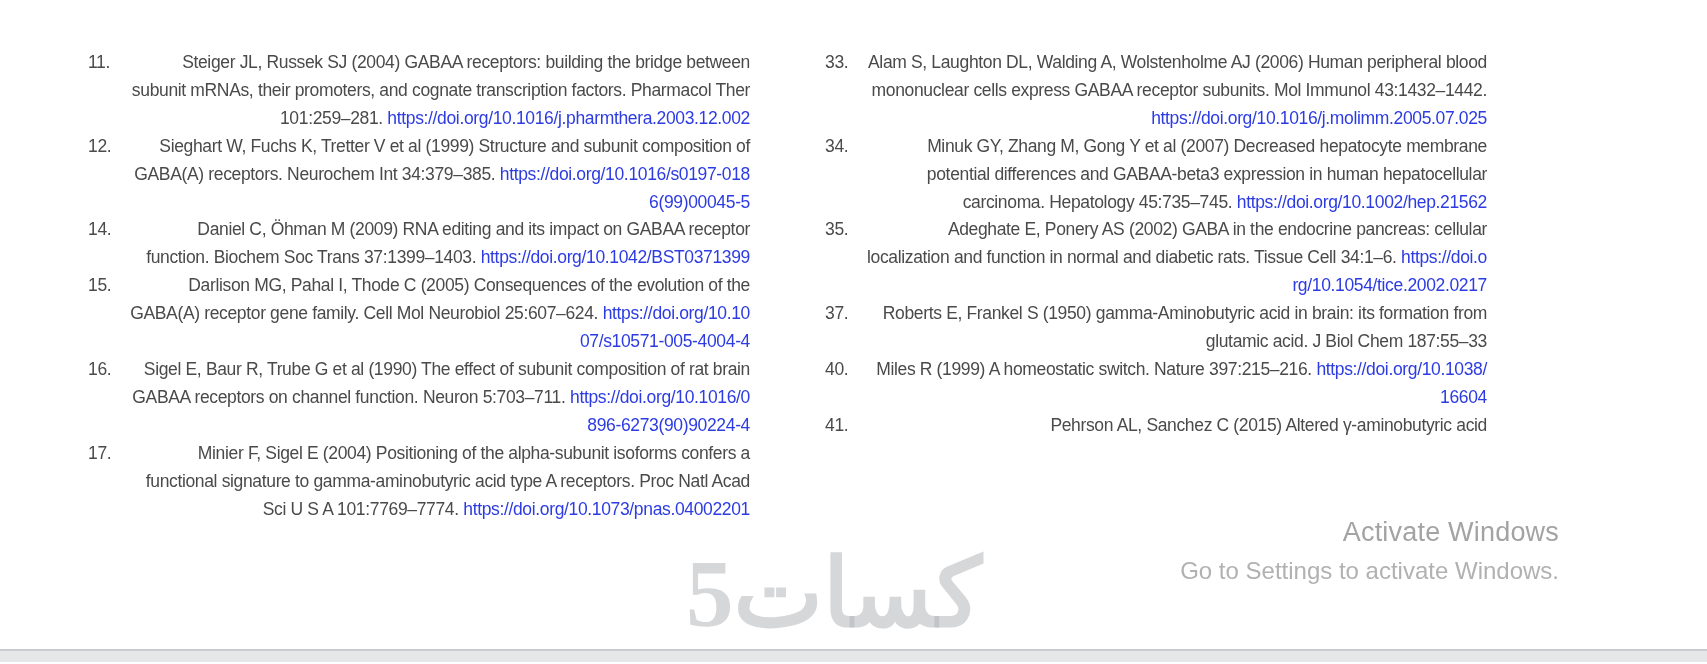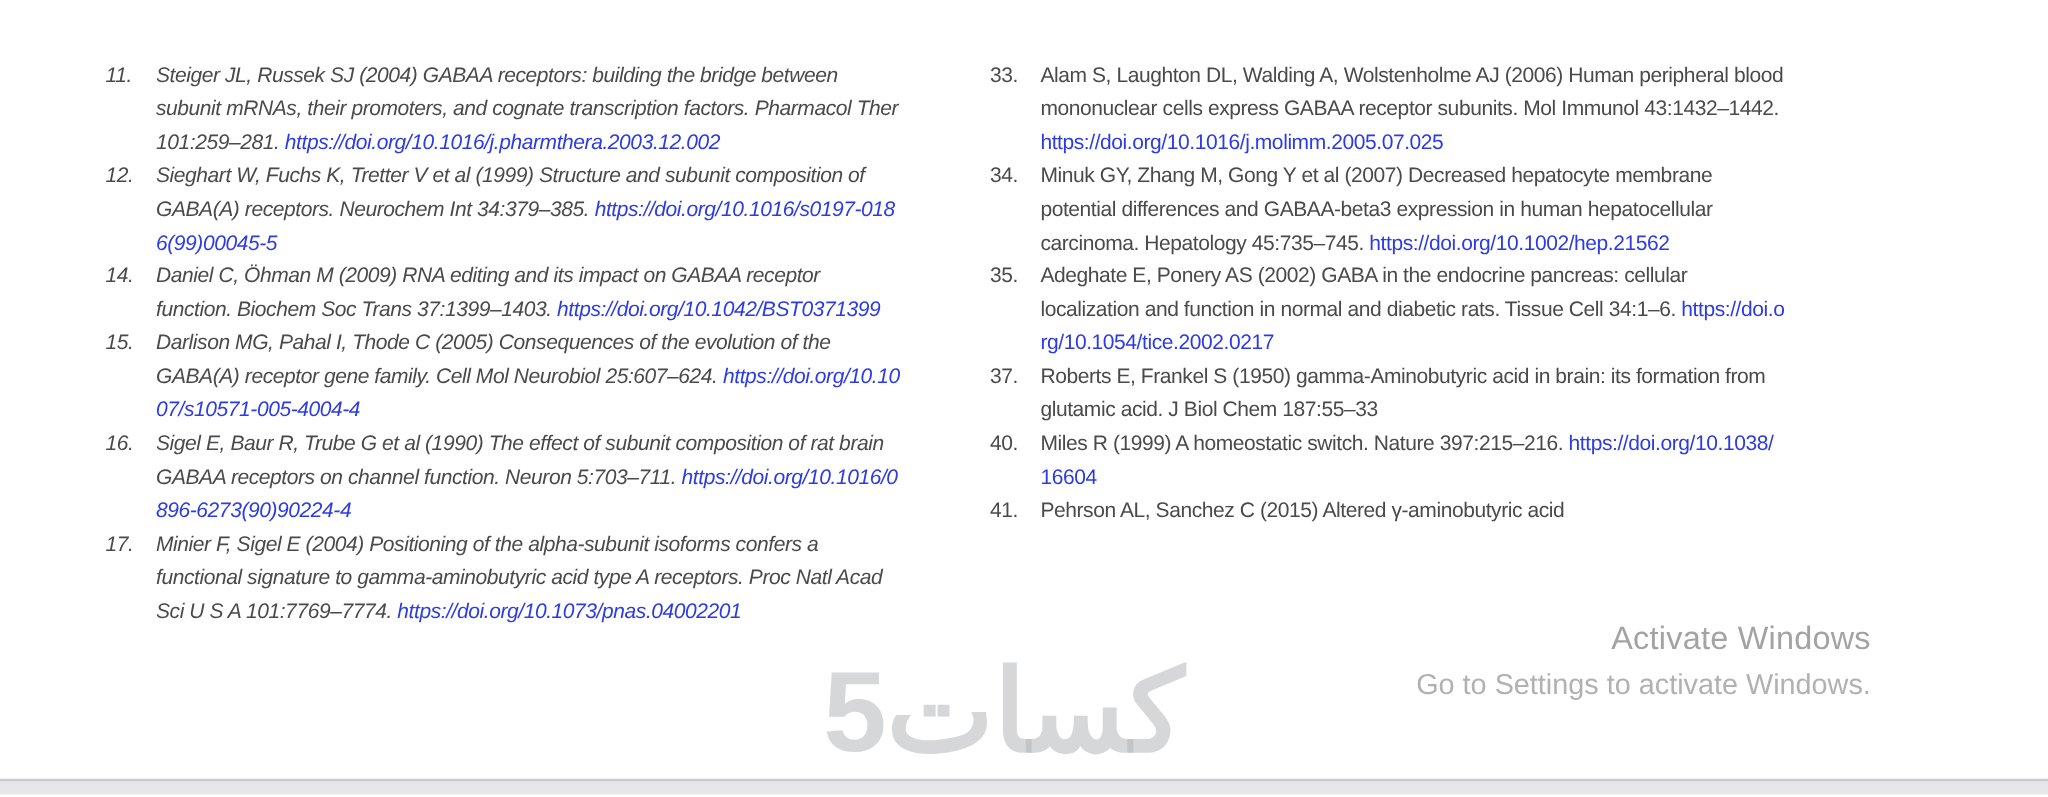--- a/index.html
+++ b/index.html
@@ -15,46 +15,47 @@
   .col {
     position: absolute;
     top: 49px;
     width: 662px;
     z-index: 2;
     color: #4a4a4a;
     font-size: 17.5px;
     line-height: 27.9px;
     letter-spacing: -0.35px;
   }
-  .col-left  { left: 88px; font-style: italic;  }
+  .col-left  { left: 88px;  }
   .col-right { left: 778px; margin-left: 47px; }
   .ref { display: flex; align-items: flex-start; }
   .num {
     flex: 0 0 42px;
     color: #4a4a4a;
   }
-  .body { flex: 1 1 auto; min-width: 0; }
+  .body { flex: 1 1 auto; min-width: 0; text-align: right; }
   a.doi {
     color: #2c3be2;
     text-decoration: none;
     word-break: break-all;
     overflow-wrap: anywhere;
   }
   
   .wm-site {
     position: absolute;
     left: 686px;
     top: 538px;
     z-index: 1;
     font-size: 95px;
     font-weight: bold;
     direction: rtl;
     color: rgba(178, 182, 186, 0.55);
     white-space: nowrap;
     user-select: none;
+    font-family: Liberation Serif, serif;
   }
   
   .wm-activate {
     position: absolute;
     right: 148px;
     top: 517px;
     z-index: 1;
     text-align: right;
     user-select: none;
   }

